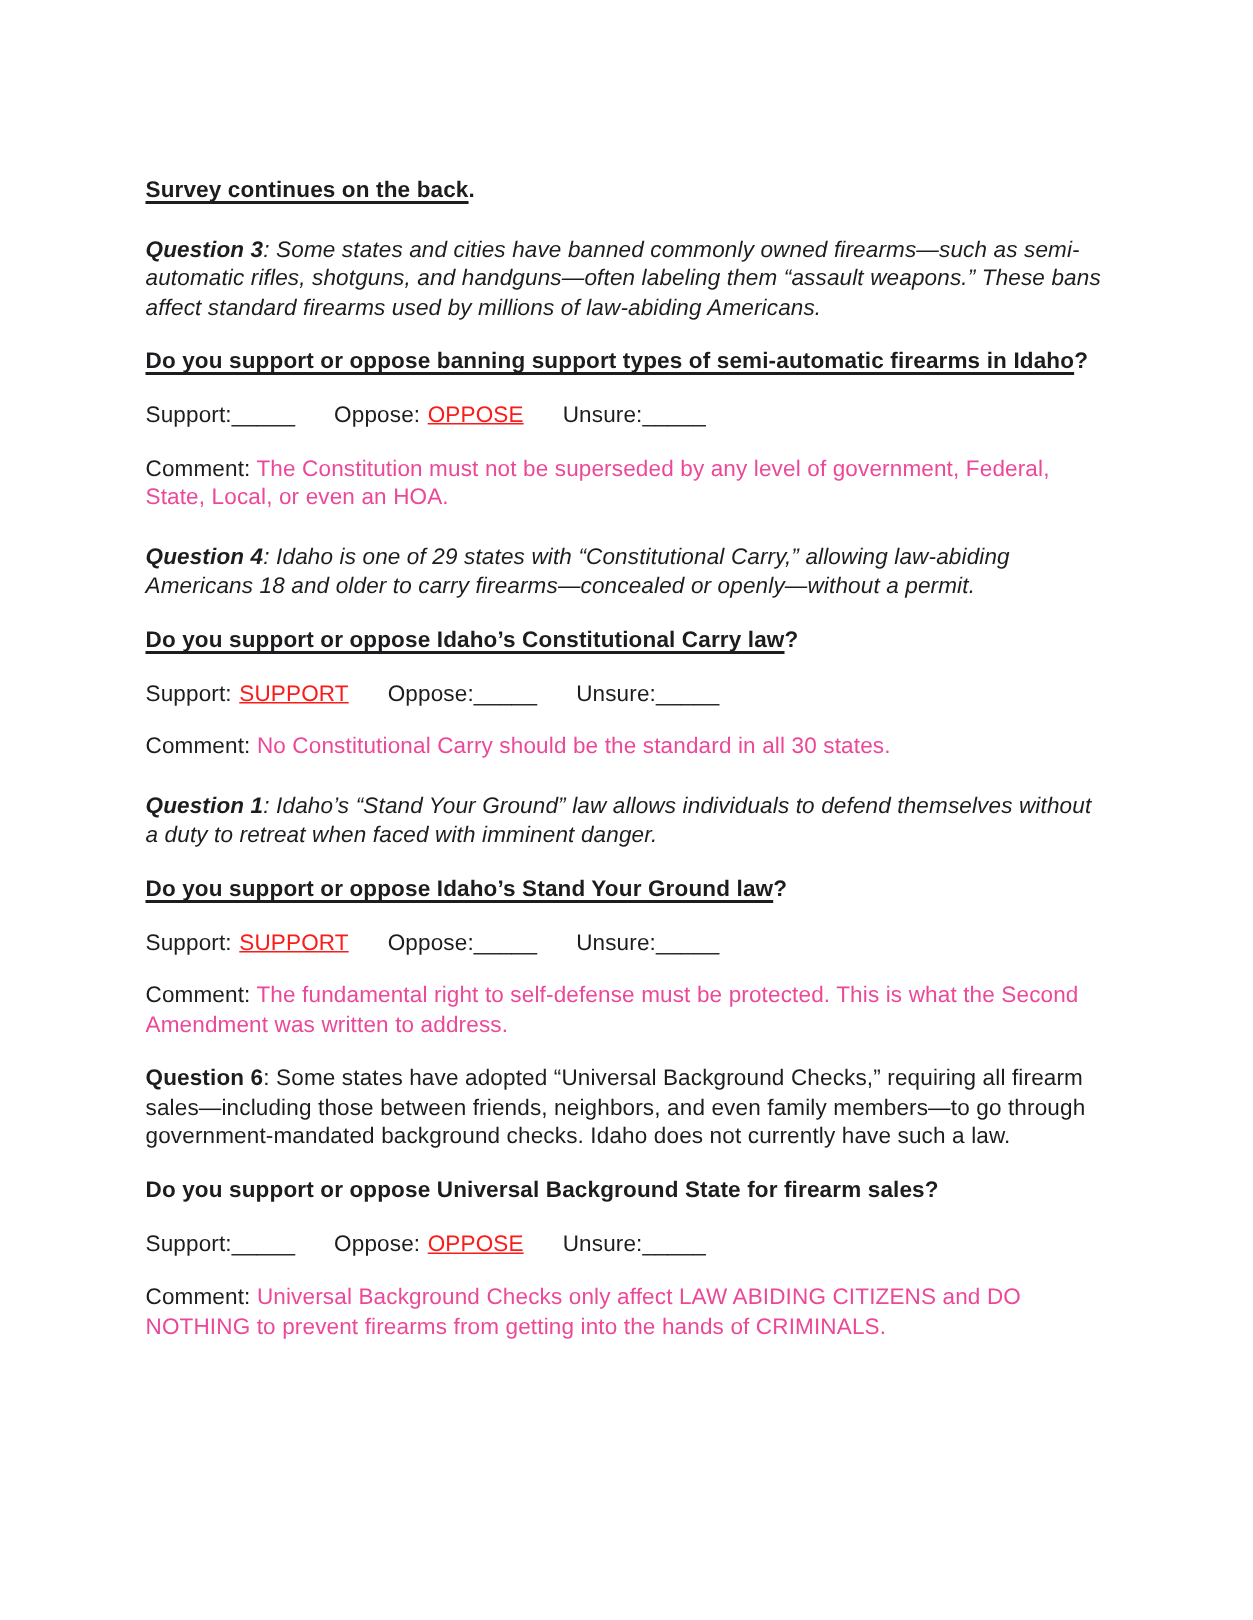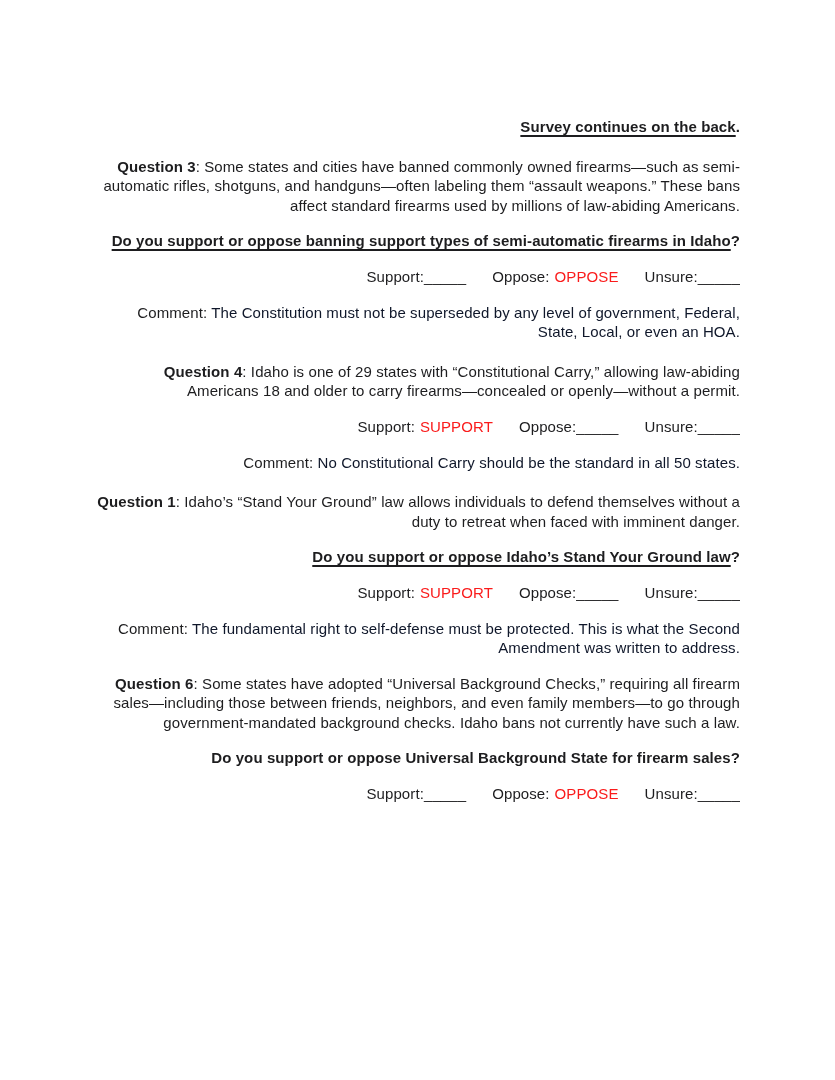--- a/index.html
+++ b/index.html
@@ -9,59 +9,60 @@
     font-family:"Liberation Sans", sans-serif;
     overflow:hidden;
   }
   .page {
     width:835px; height:1080px;
     padding:117px 95px 0 97px;
     color:#1d1d1f;
     font-size:15px;
     line-height:19.6px;
     letter-spacing:0.1px;
-    text-align:right;
   }
   p { margin:0 0 16px; }
   .b { font-weight:bold; }
   .u { text-decoration:underline; text-underline-offset:3px; text-decoration-thickness:1.5px; }
-  .gap { margin-top:20px; }
-  .red-ans { color:#fa1b1b; }
-  .red-com { color:#0f172a; }
+  .gap { margin-top:20px;font-style:italic; }
+  .red-ans { color:#fa1b1b;text-decoration:underline; }
+  .red-com { color:#ec4899; }
   .fld { margin-right:26px; white-space:nowrap; }
   .fld:last-child { margin-right:0; }
   .val:not(:empty) { margin-left:5px; }
 </style>
 </head>
 <body>
 
 <div class="page">
 
   <p><span class="b u">Survey continues on the back</span><span class="b">.</span></p>
 
   <section>
     <p class="gap"><span class="b">Question 3</span><span>: Some states and cities have banned commonly owned firearms—such as semi-automatic rifles, shotguns, and handguns—often labeling them “assault weapons.” These bans affect standard firearms used by millions of law-abiding Americans.</span></p>
     <p><span class="b u">Do you support or oppose banning support types of semi-automatic firearms in Idaho</span><span class="b">?</span></p>
     <p><span class="fld"><span>Support:</span><span class="val red-ans"></span><span>_____</span></span><span class="fld"><span>Oppose:</span><span class="val red-ans">OPPOSE</span><span></span></span><span class="fld"><span>Unsure:</span><span class="val red-ans"></span><span>_____</span></span></p>
     <p><span>Comment: </span><span class="red-com">The Constitution must not be superseded by any level of government, Federal, State, Local, or even an HOA.</span></p>
   </section>
 
   <section>
     <p class="gap"><span class="b">Question 4</span><span>: Idaho is one of 29 states with “Constitutional Carry,” allowing law-abiding Americans 18 and older to carry firearms—concealed or openly—without a permit.</span></p>
+    <p><span class="b u">Do you support or oppose Idaho’s Constitutional Carry law</span><span class="b">?</span></p>
     <p><span class="fld"><span>Support:</span><span class="val red-ans">SUPPORT</span><span></span></span><span class="fld"><span>Oppose:</span><span class="val red-ans"></span><span>_____</span></span><span class="fld"><span>Unsure:</span><span class="val red-ans"></span><span>_____</span></span></p>
-    <p><span>Comment: </span><span class="red-com">No Constitutional Carry should be the standard in all 50 states.</span></p>
+    <p><span>Comment: </span><span class="red-com">No Constitutional Carry should be the standard in all 30 states.</span></p>
   </section>
 
   <section>
     <p class="gap"><span class="b">Question 1</span><span>: Idaho’s “Stand Your Ground” law allows individuals to defend themselves without a duty to retreat when faced with imminent danger.</span></p>
     <p><span class="b u">Do you support or oppose Idaho’s Stand Your Ground law</span><span class="b">?</span></p>
     <p><span class="fld"><span>Support:</span><span class="val red-ans">SUPPORT</span><span></span></span><span class="fld"><span>Oppose:</span><span class="val red-ans"></span><span>_____</span></span><span class="fld"><span>Unsure:</span><span class="val red-ans"></span><span>_____</span></span></p>
     <p><span>Comment: </span><span class="red-com">The fundamental right to self-defense must be protected. This is what the Second Amendment was written to address.</span></p>
   </section>
 
   <section>
-    <p><span class="b">Question 6</span><span>: Some states have adopted “Universal Background Checks,” requiring all firearm sales—including those between friends, neighbors, and even family members—to go through government-mandated background checks. Idaho bans not currently have such a law.</span></p>
+    <p><span class="b">Question 6</span><span>: Some states have adopted “Universal Background Checks,” requiring all firearm sales—including those between friends, neighbors, and even family members—to go through government-mandated background checks. Idaho does not currently have such a law.</span></p>
     <p><span class="b">Do you support or oppose Universal Background State for firearm sales?</span></p>
     <p><span class="fld"><span>Support:</span><span class="val red-ans"></span><span>_____</span></span><span class="fld"><span>Oppose:</span><span class="val red-ans">OPPOSE</span><span></span></span><span class="fld"><span>Unsure:</span><span class="val red-ans"></span><span>_____</span></span></p>
+    <p><span>Comment: </span><span class="red-com">Universal Background Checks only affect LAW ABIDING CITIZENS and DO NOTHING to prevent firearms from getting into the hands of CRIMINALS.</span></p>
   </section>
 
 
 </div>
 
 </body></html>

